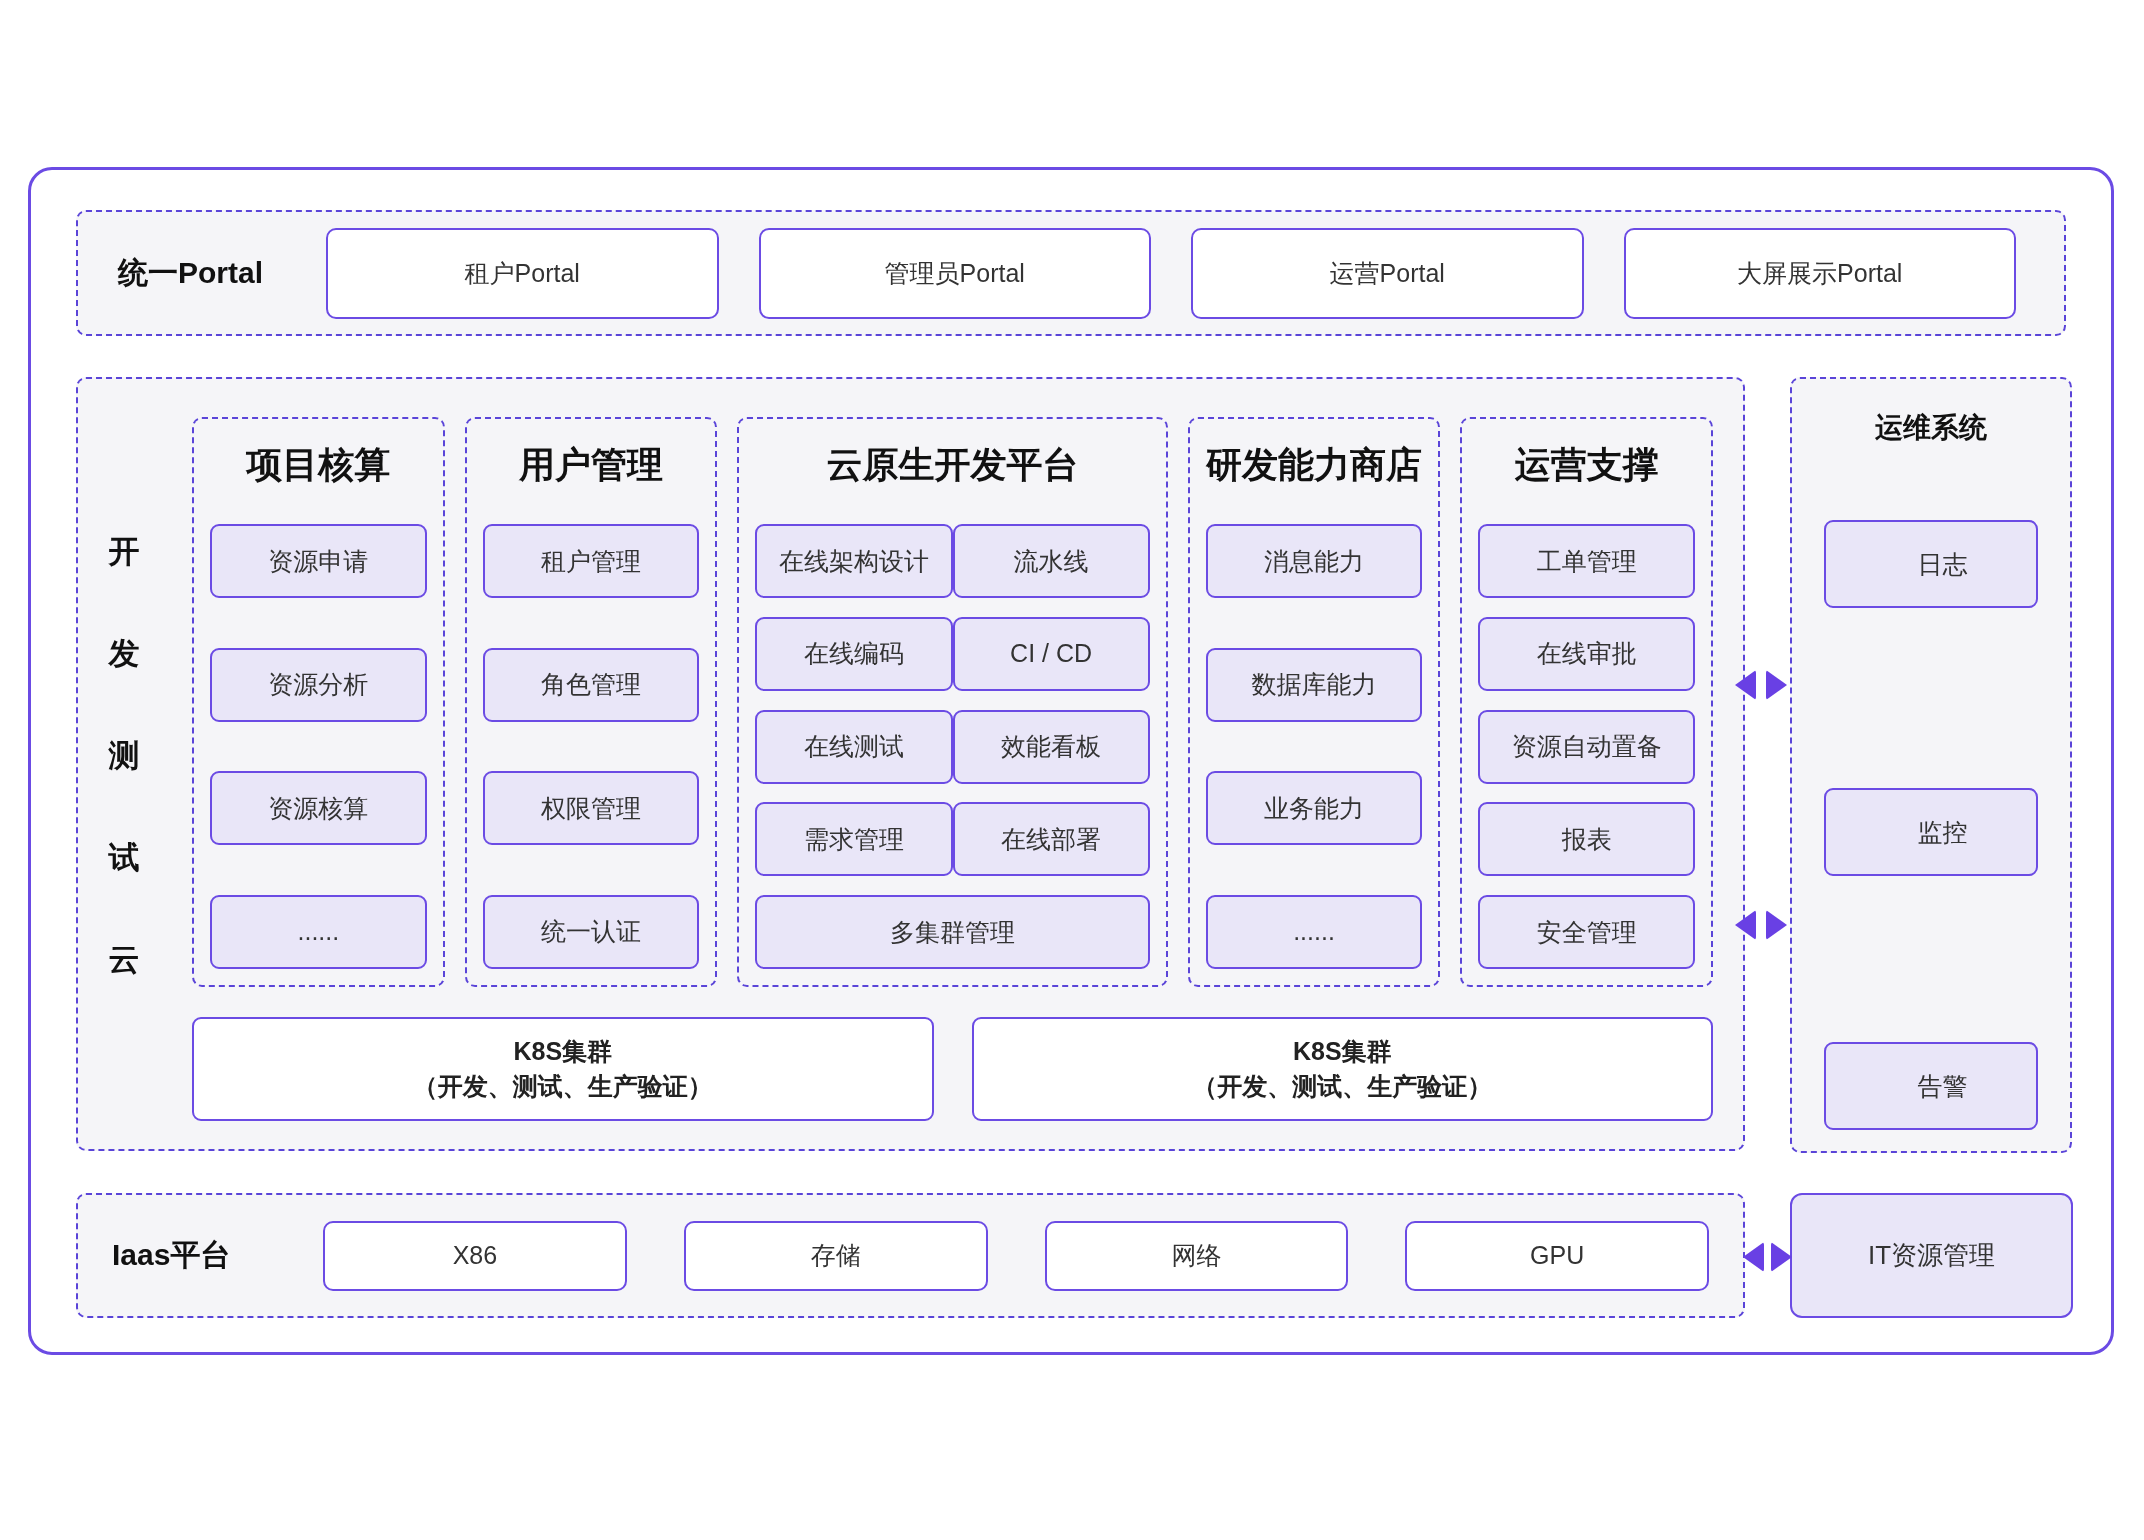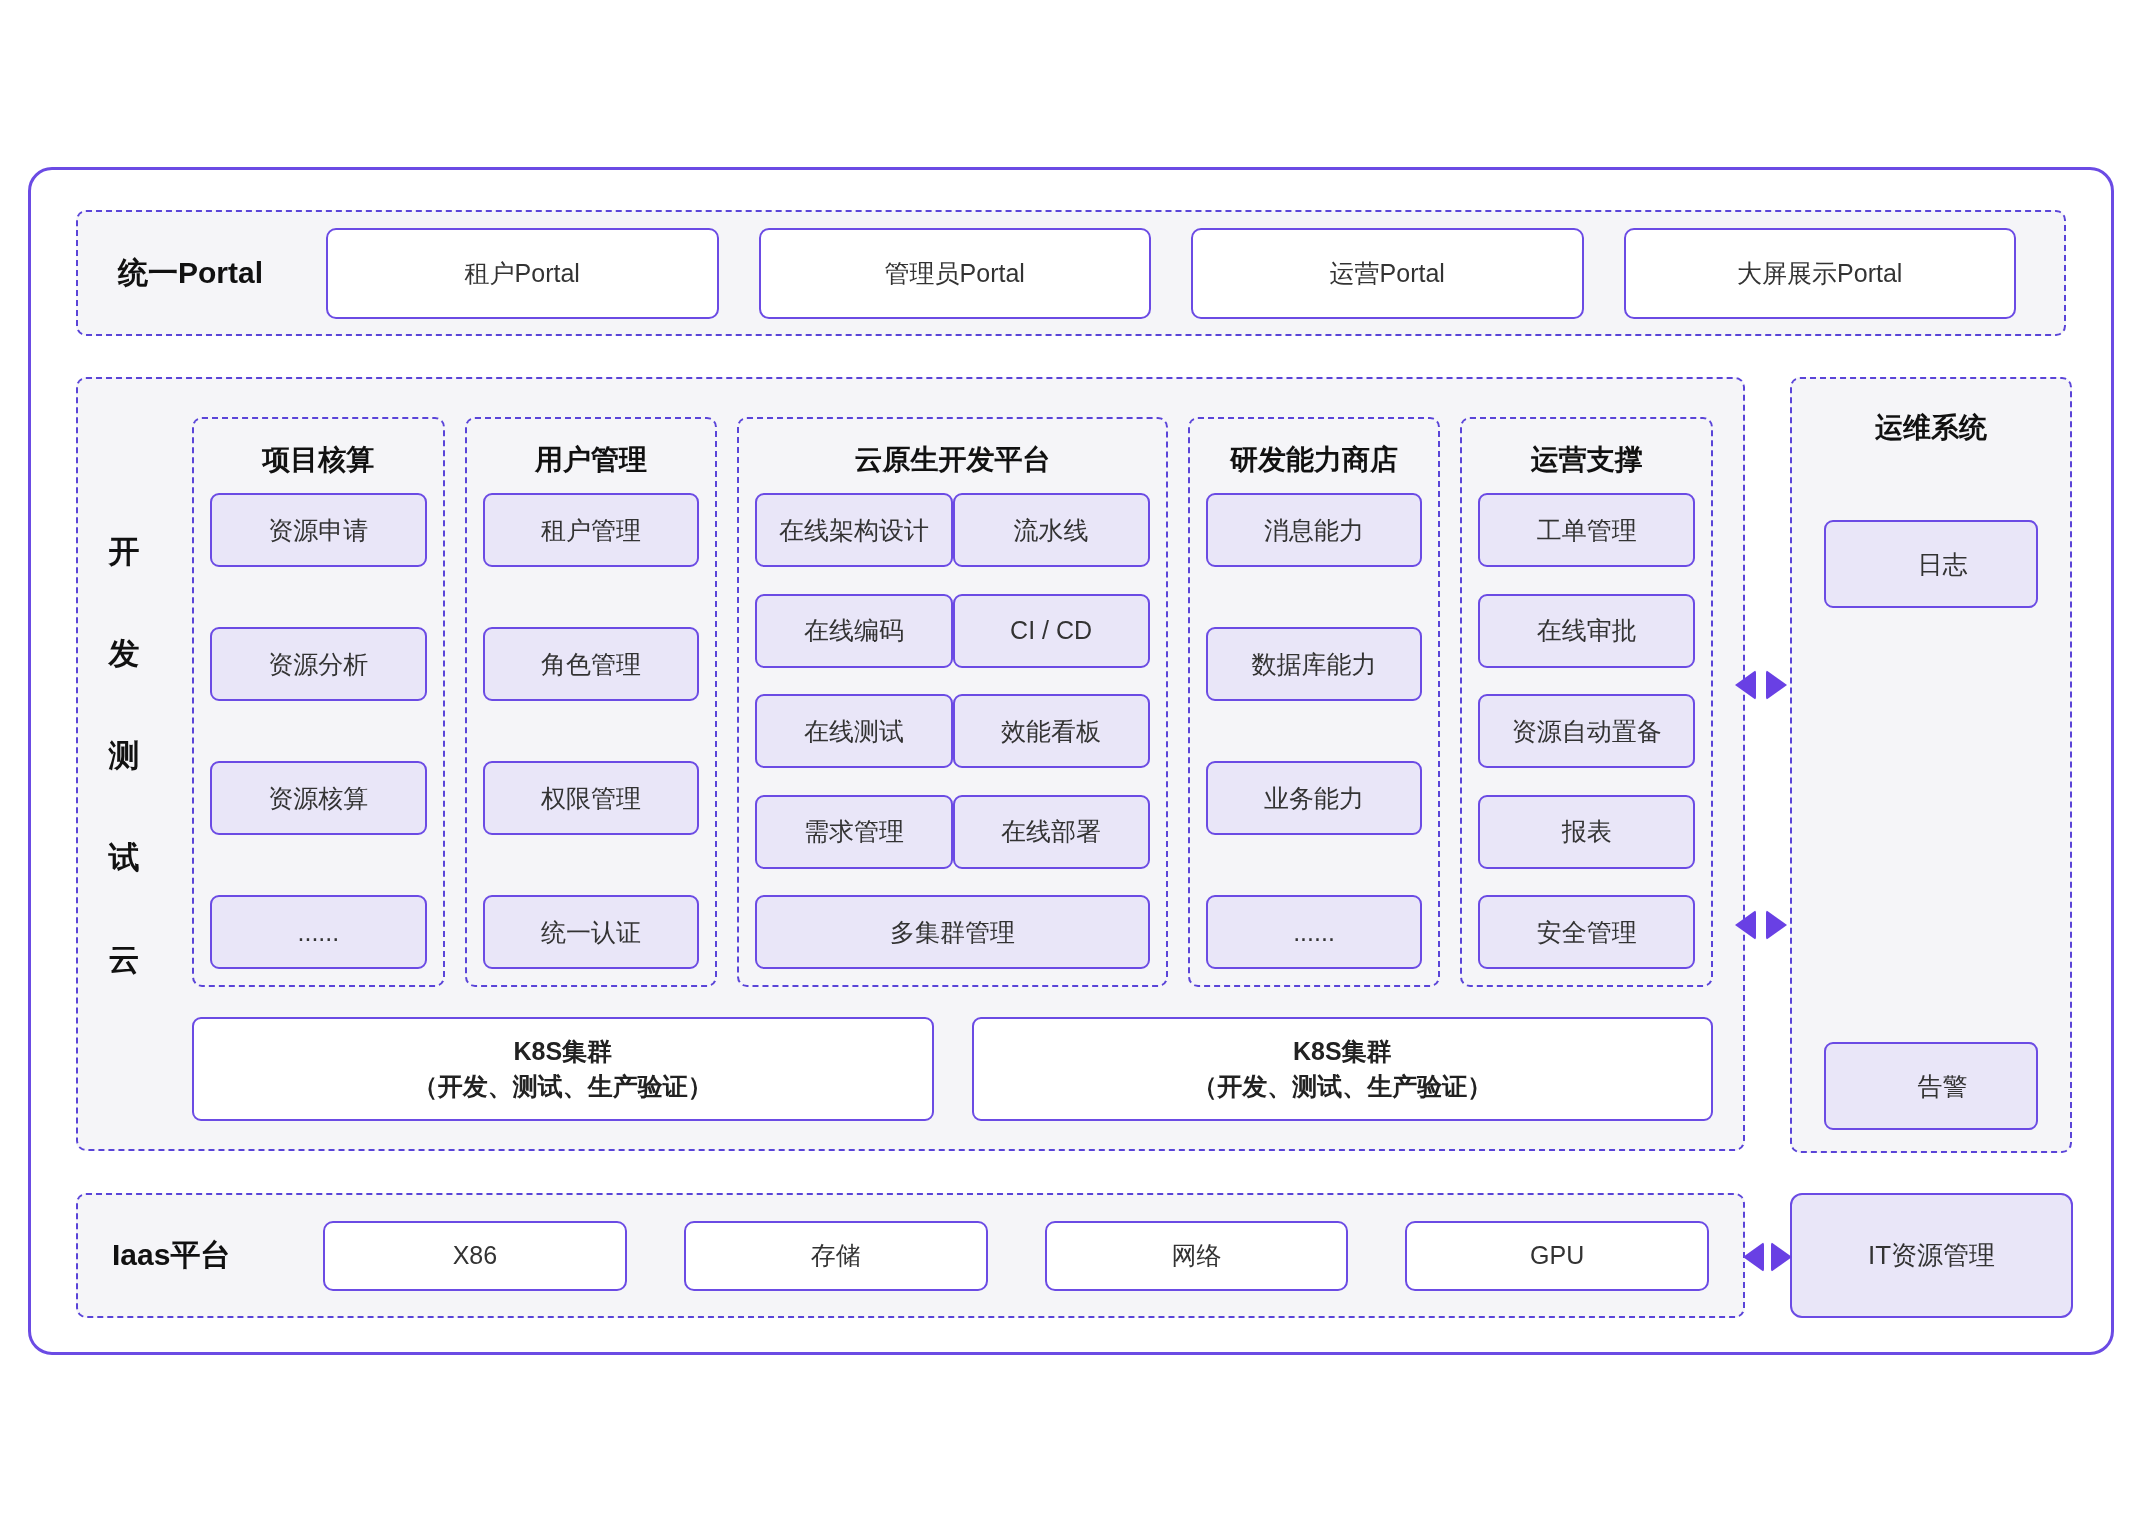--- a/index.html
+++ b/index.html
@@ -54,22 +54,22 @@
     position:absolute;left:114px;top:38px;width:1521px;height:570px;
     display:flex;gap:20px;
   }
   .col{
     border:2px dashed var(--accent-dashed);border-radius:10px;
     display:flex;flex-direction:column;padding:20px 16px 16px;
     flex:1;
   }
   .col.wide{flex:1.82;}
   .col-title{
-    text-align:center;font-size:28px;font-weight:700;color:var(--title-text);
-    margin:2px 0 14px;white-space:nowrap;
+    text-align:center;font-size:36px;font-weight:700;color:var(--title-text);
+    margin:2px 0 34px;white-space:nowrap;
   }
   .col-items{
     flex:1;display:flex;flex-direction:column;justify-content:space-between;
   }
   .col-items.grid{
     display:grid;grid-template-columns:1fr 1fr;
     align-content:space-between;
   }
   .item{
     height:74px;background:var(--box-fill);
@@ -219,20 +219,21 @@
     <div class="k8s-box">
       <div>K8S集群</div>
       <div>（开发、测试、生产验证）</div>
     </div>
   </div>
 </div>
 
 <div class="section ops">
   <div class="ops-title">运维系统</div>
   <div class="item ops-log">日志</div>
+  <div class="item ops-monitor">监控</div>
   <div class="item ops-alert">告警</div>
 </div>
 
 <div class="section iaas">
   <div class="big-label">Iaas平台</div>
   <div class="white-box">X86</div>
   <div class="white-box">存储</div>
   <div class="white-box">网络</div>
   <div class="white-box">GPU</div>
 </div>

